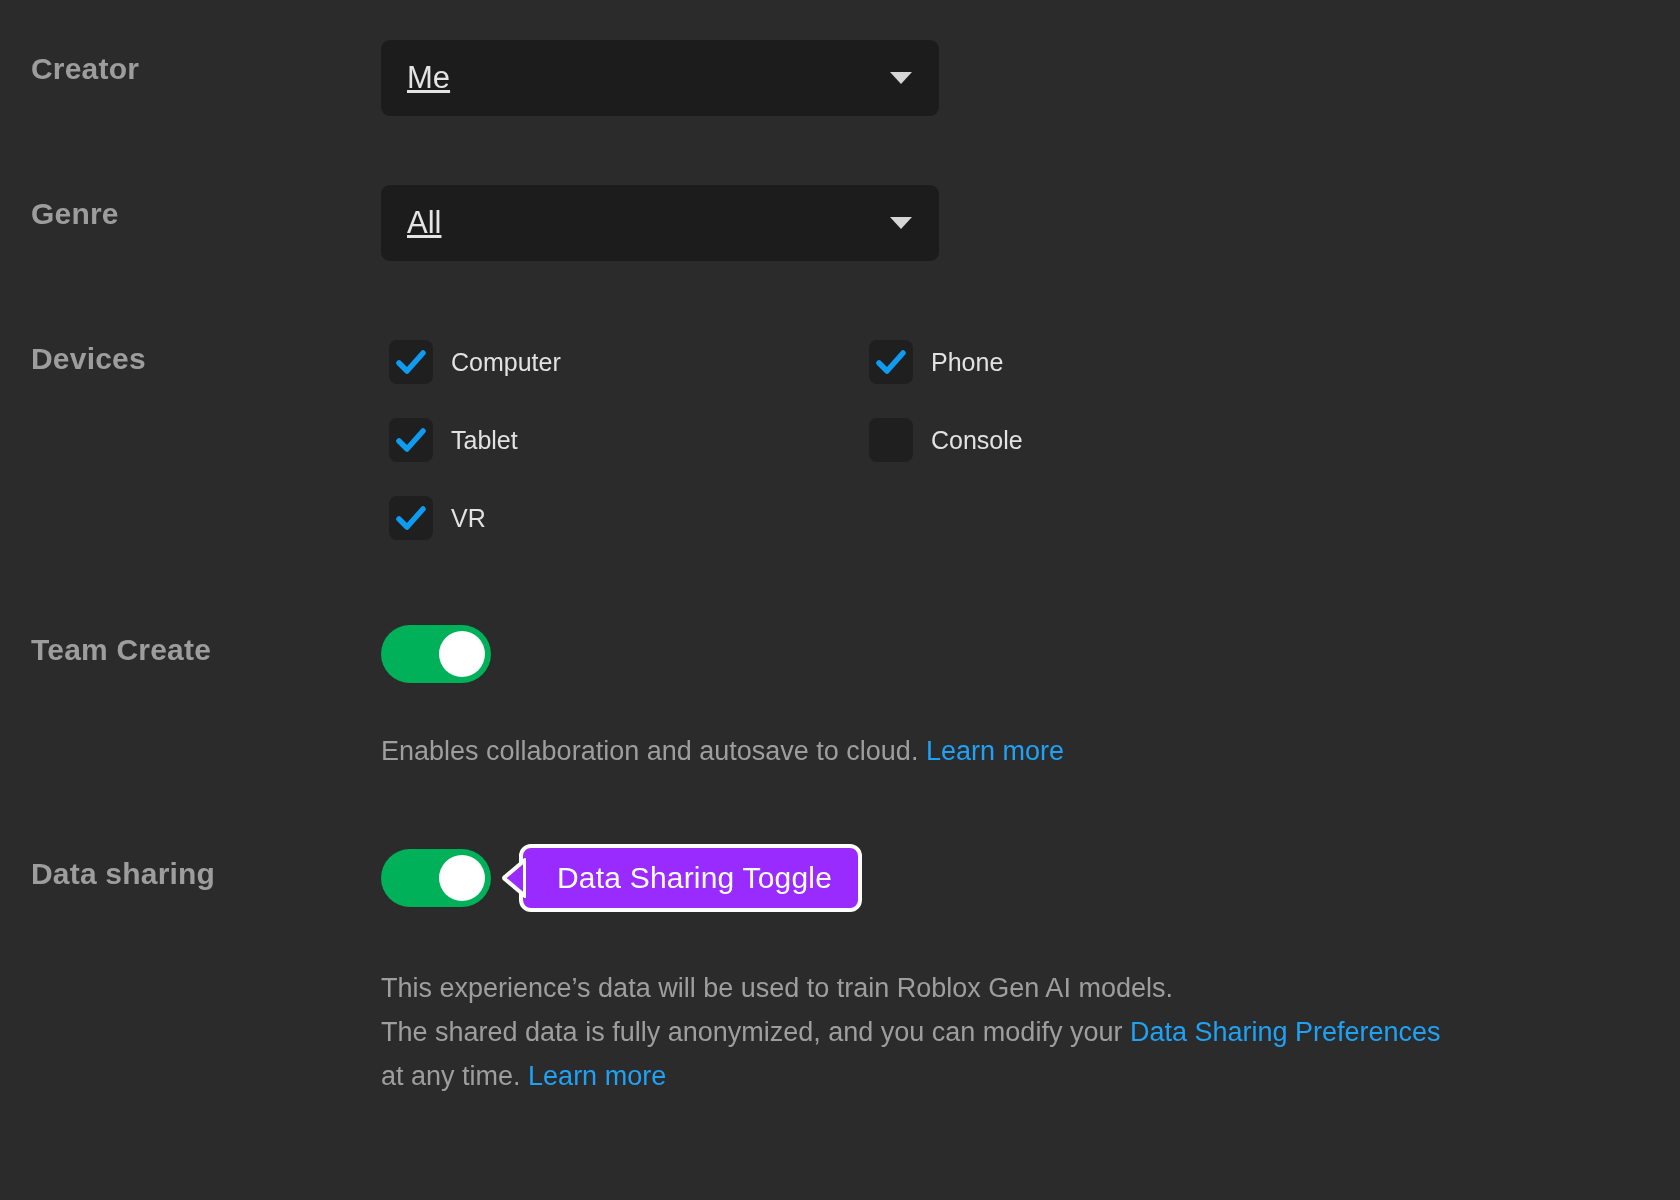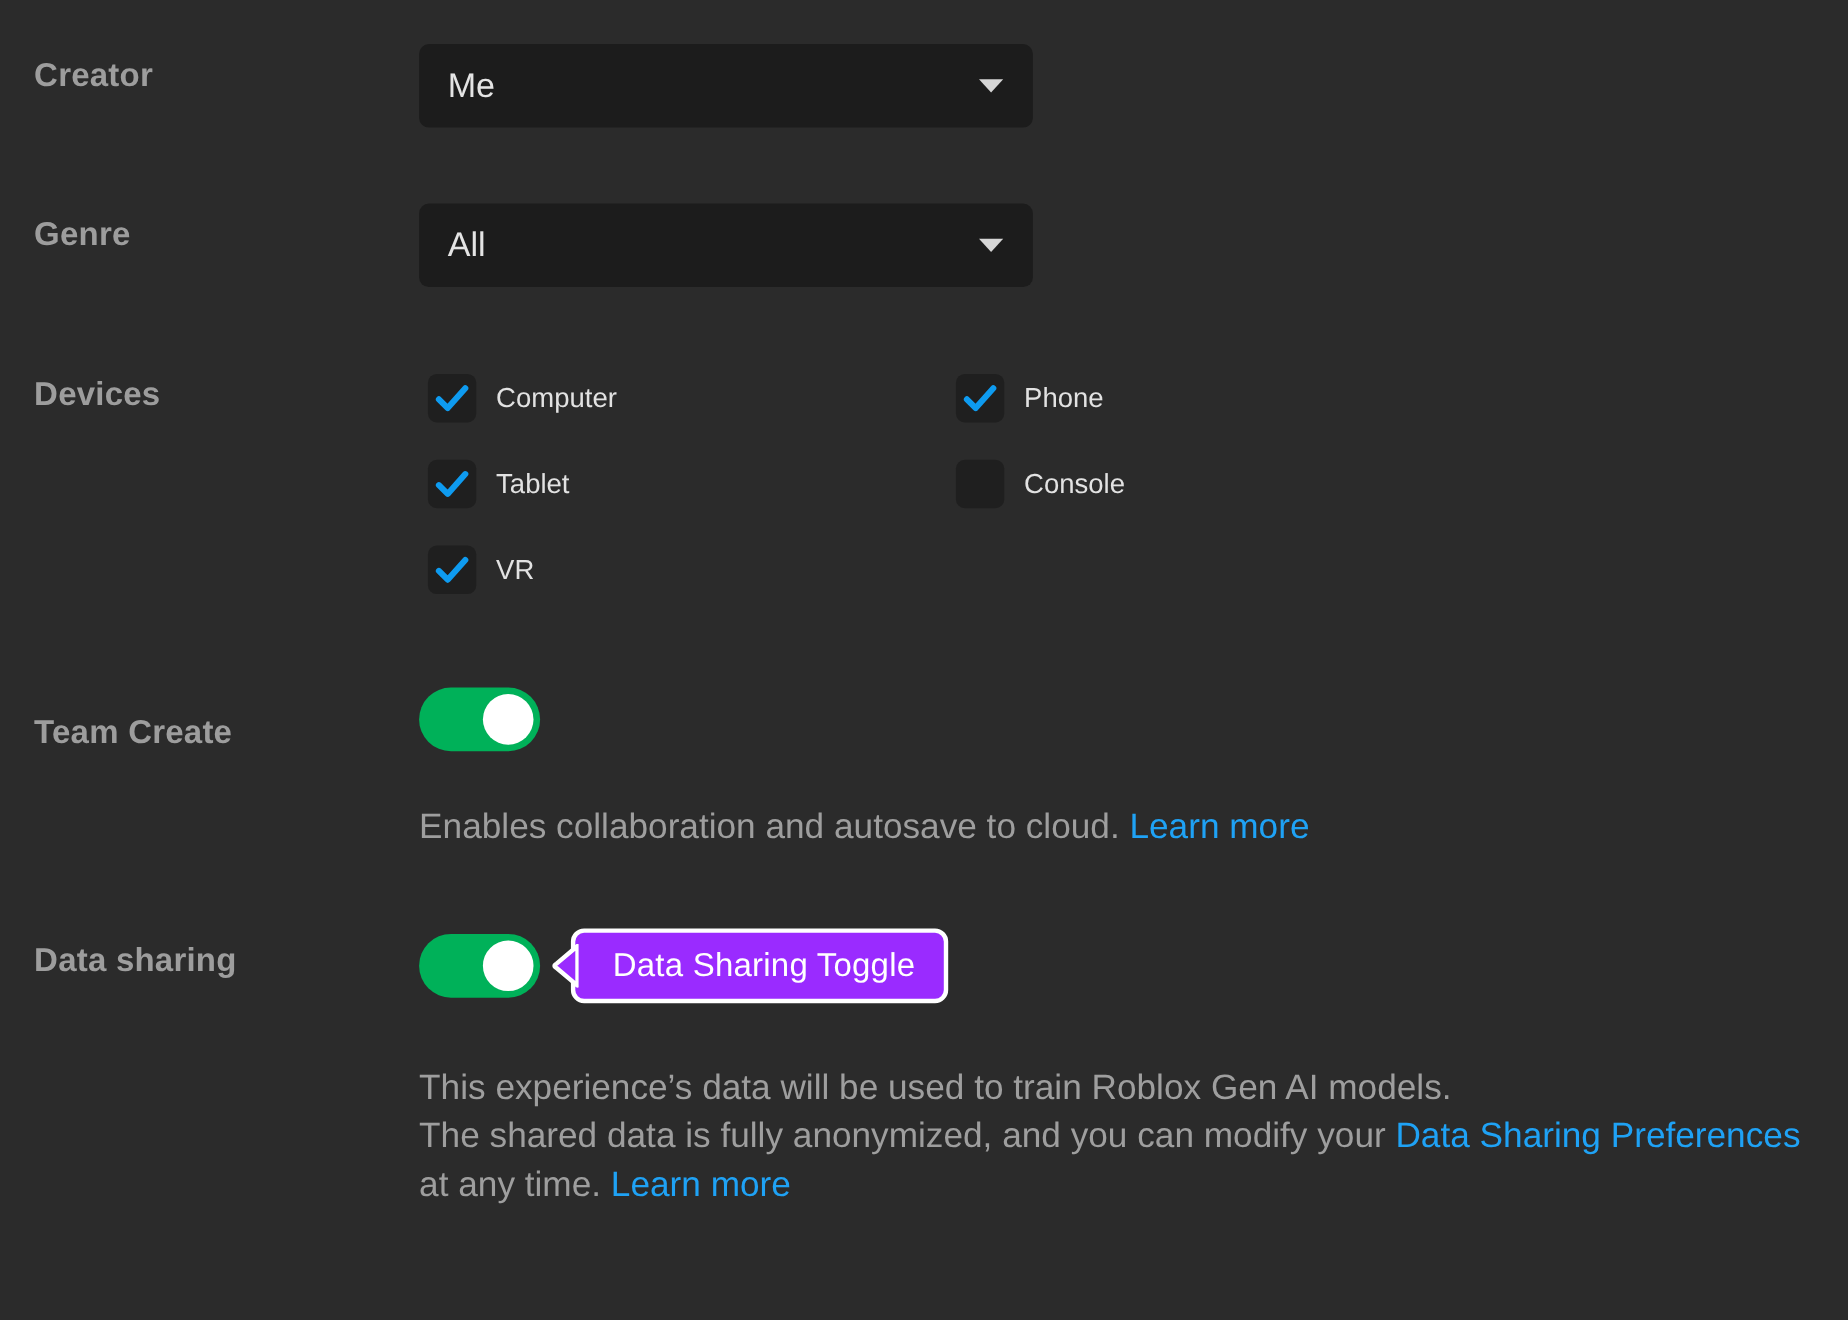--- a/index.html
+++ b/index.html
@@ -50,20 +50,21 @@
     box-sizing: border-box;
   }
   .select-value {
     position: absolute;
     left: 26px;
     top: 50%;
     transform: translateY(-50%);
     font-size: 31px;
     color: #e4e4e4;
     white-space: nowrap;
+    text-decoration: underline;
   }
   .select-caret {
     position: absolute;
     right: 27px;
     top: 50%;
     transform: translateY(-50%);
     width: 0;
     height: 0;
     border-left: 11px solid transparent;
     border-right: 11px solid transparent;
@@ -114,21 +115,21 @@
     width: 46px;
     height: 46px;
     border-radius: 50%;
     background: #ffffff;
   }
 
   
   .desc {
     position: absolute;
     left: 381px;
-    font-size: 32px;
+    font-size: 27px;
     color: #9e9e9e;
     white-space: nowrap;
     line-height: 44px;
   }
   .link {
     color: #1fa2f5;
   }
 
   
   .callout {
@@ -218,21 +219,21 @@
       <span class="cbox">
         <svg viewBox="0 0 44 44">
           <path d="M10 23 L18 31 L34 13" fill="none" stroke="#0e9bf0" stroke-width="5.5" stroke-linecap="round" stroke-linejoin="round"></path>
         </svg>
       </span>
       <span class="cbox-label">VR</span>
     </label>
   </div>
 
   <div class="row" style="top:625px;height:200px;">
-    <div class="row-label" style="top:24px;">Team Create</div>
+    <div class="row-label" style="top:8px;">Team Create</div>
     <div class="toggle" style="left:381px;top:0px;">
       <span class="knob"></span>
     </div>
     <div class="desc" style="top:104px;">
       <span>Enables collaboration and autosave to cloud.</span>
       <span class="link">Learn more</span>
     </div>
   </div>
 
   <div class="row" style="top:849px;height:260px;">

